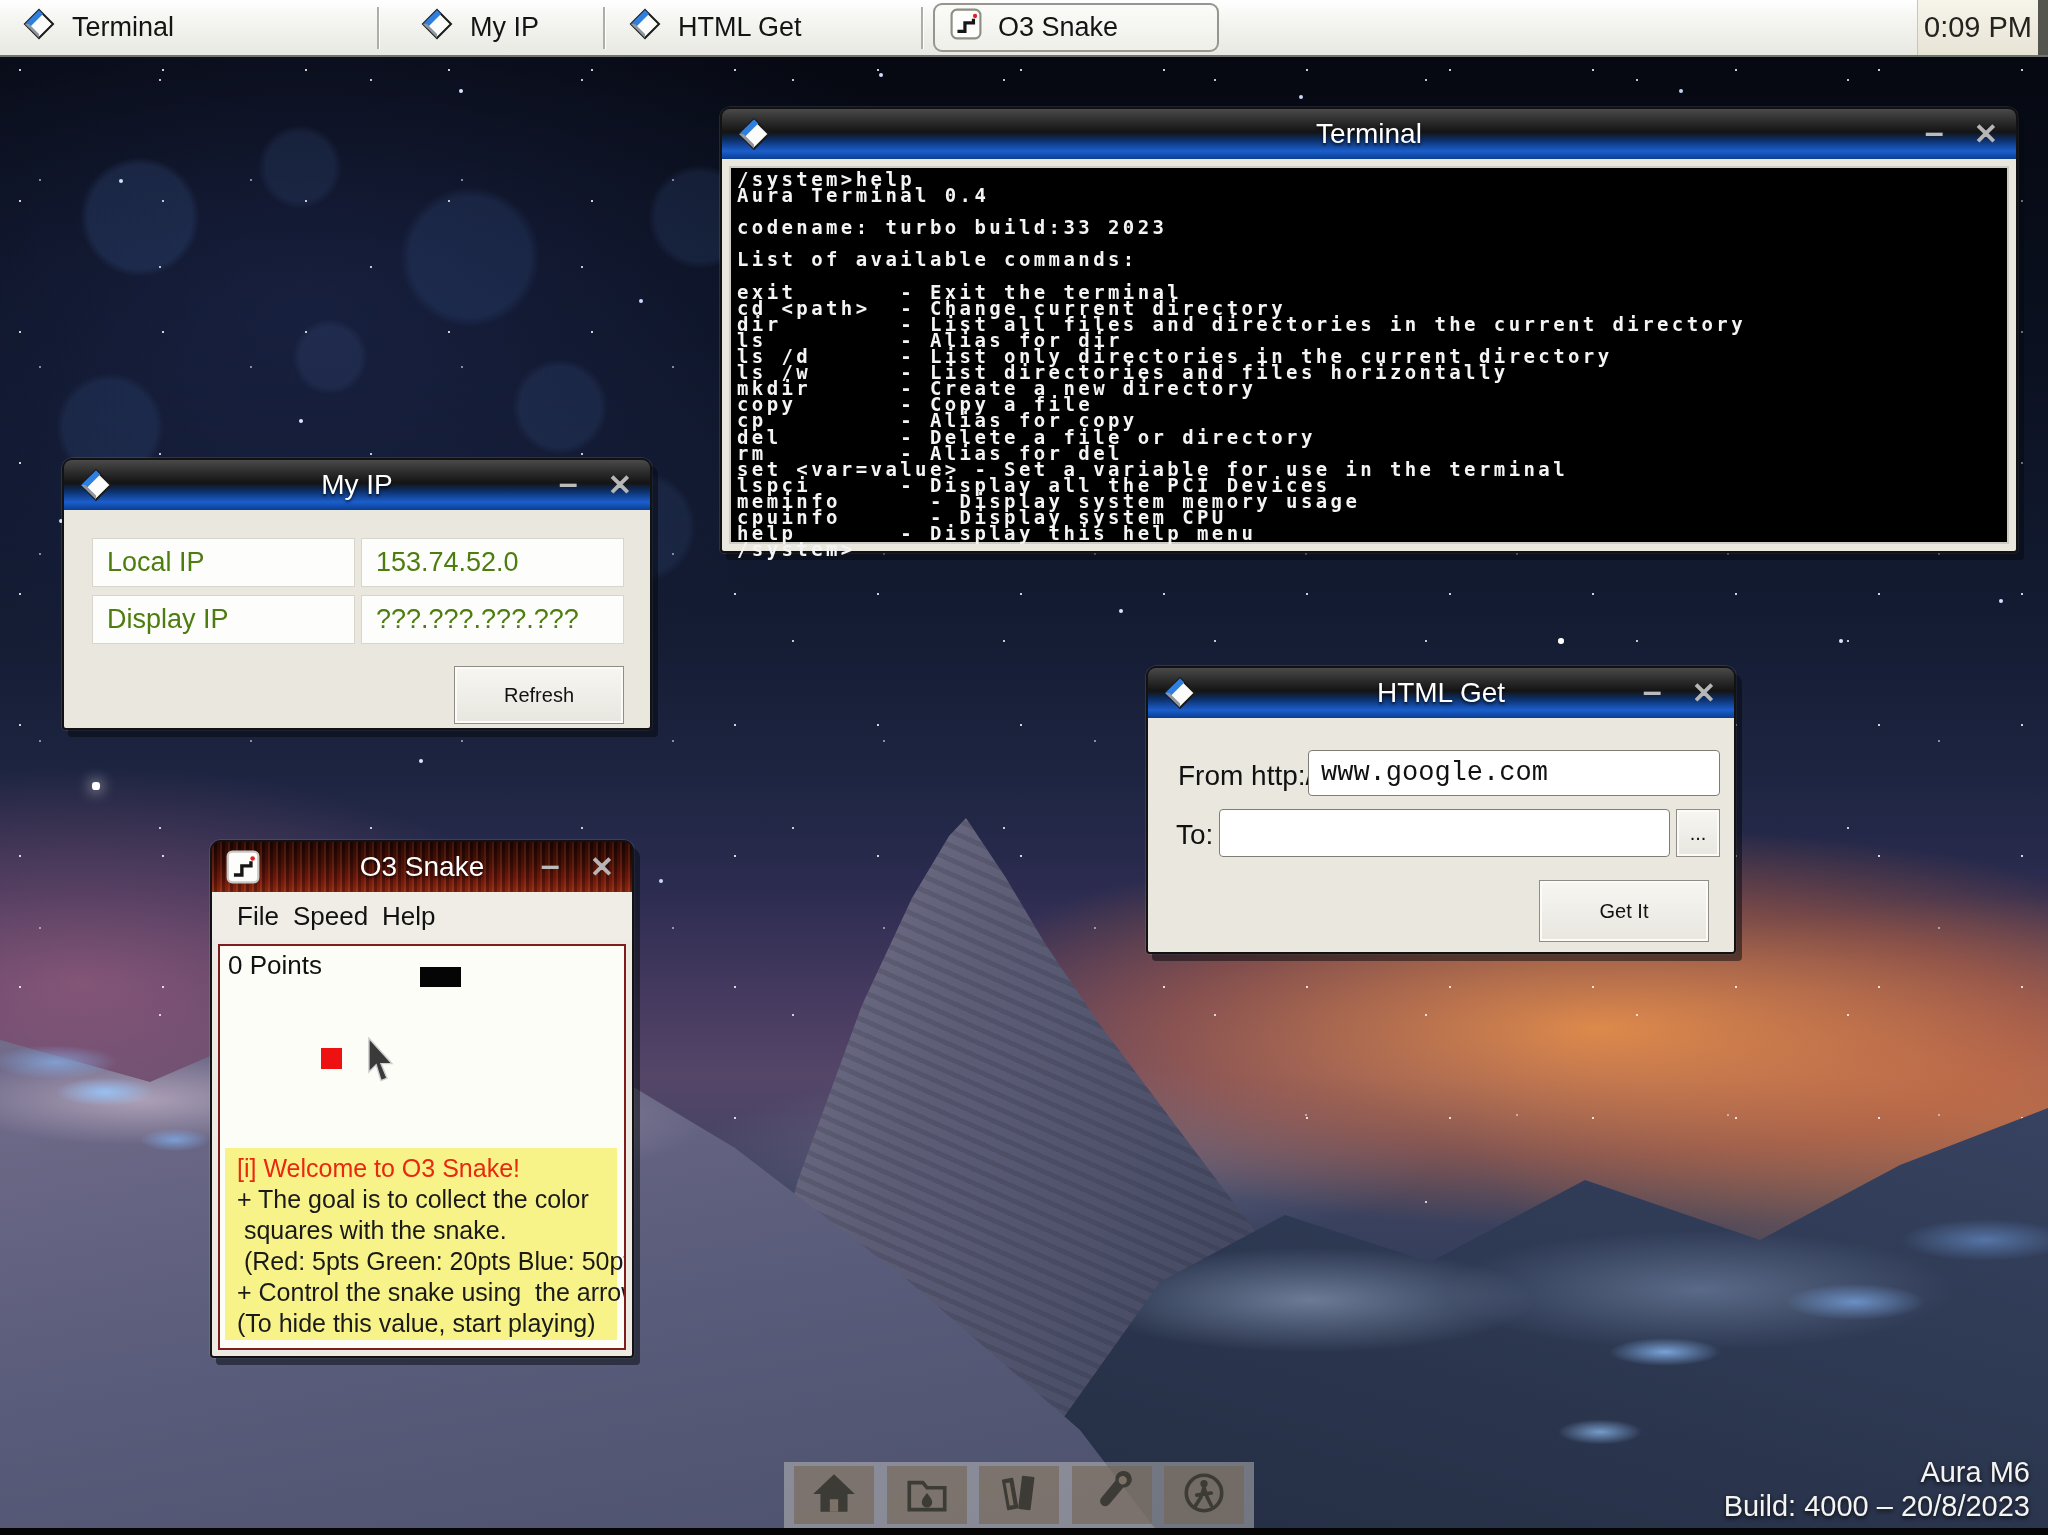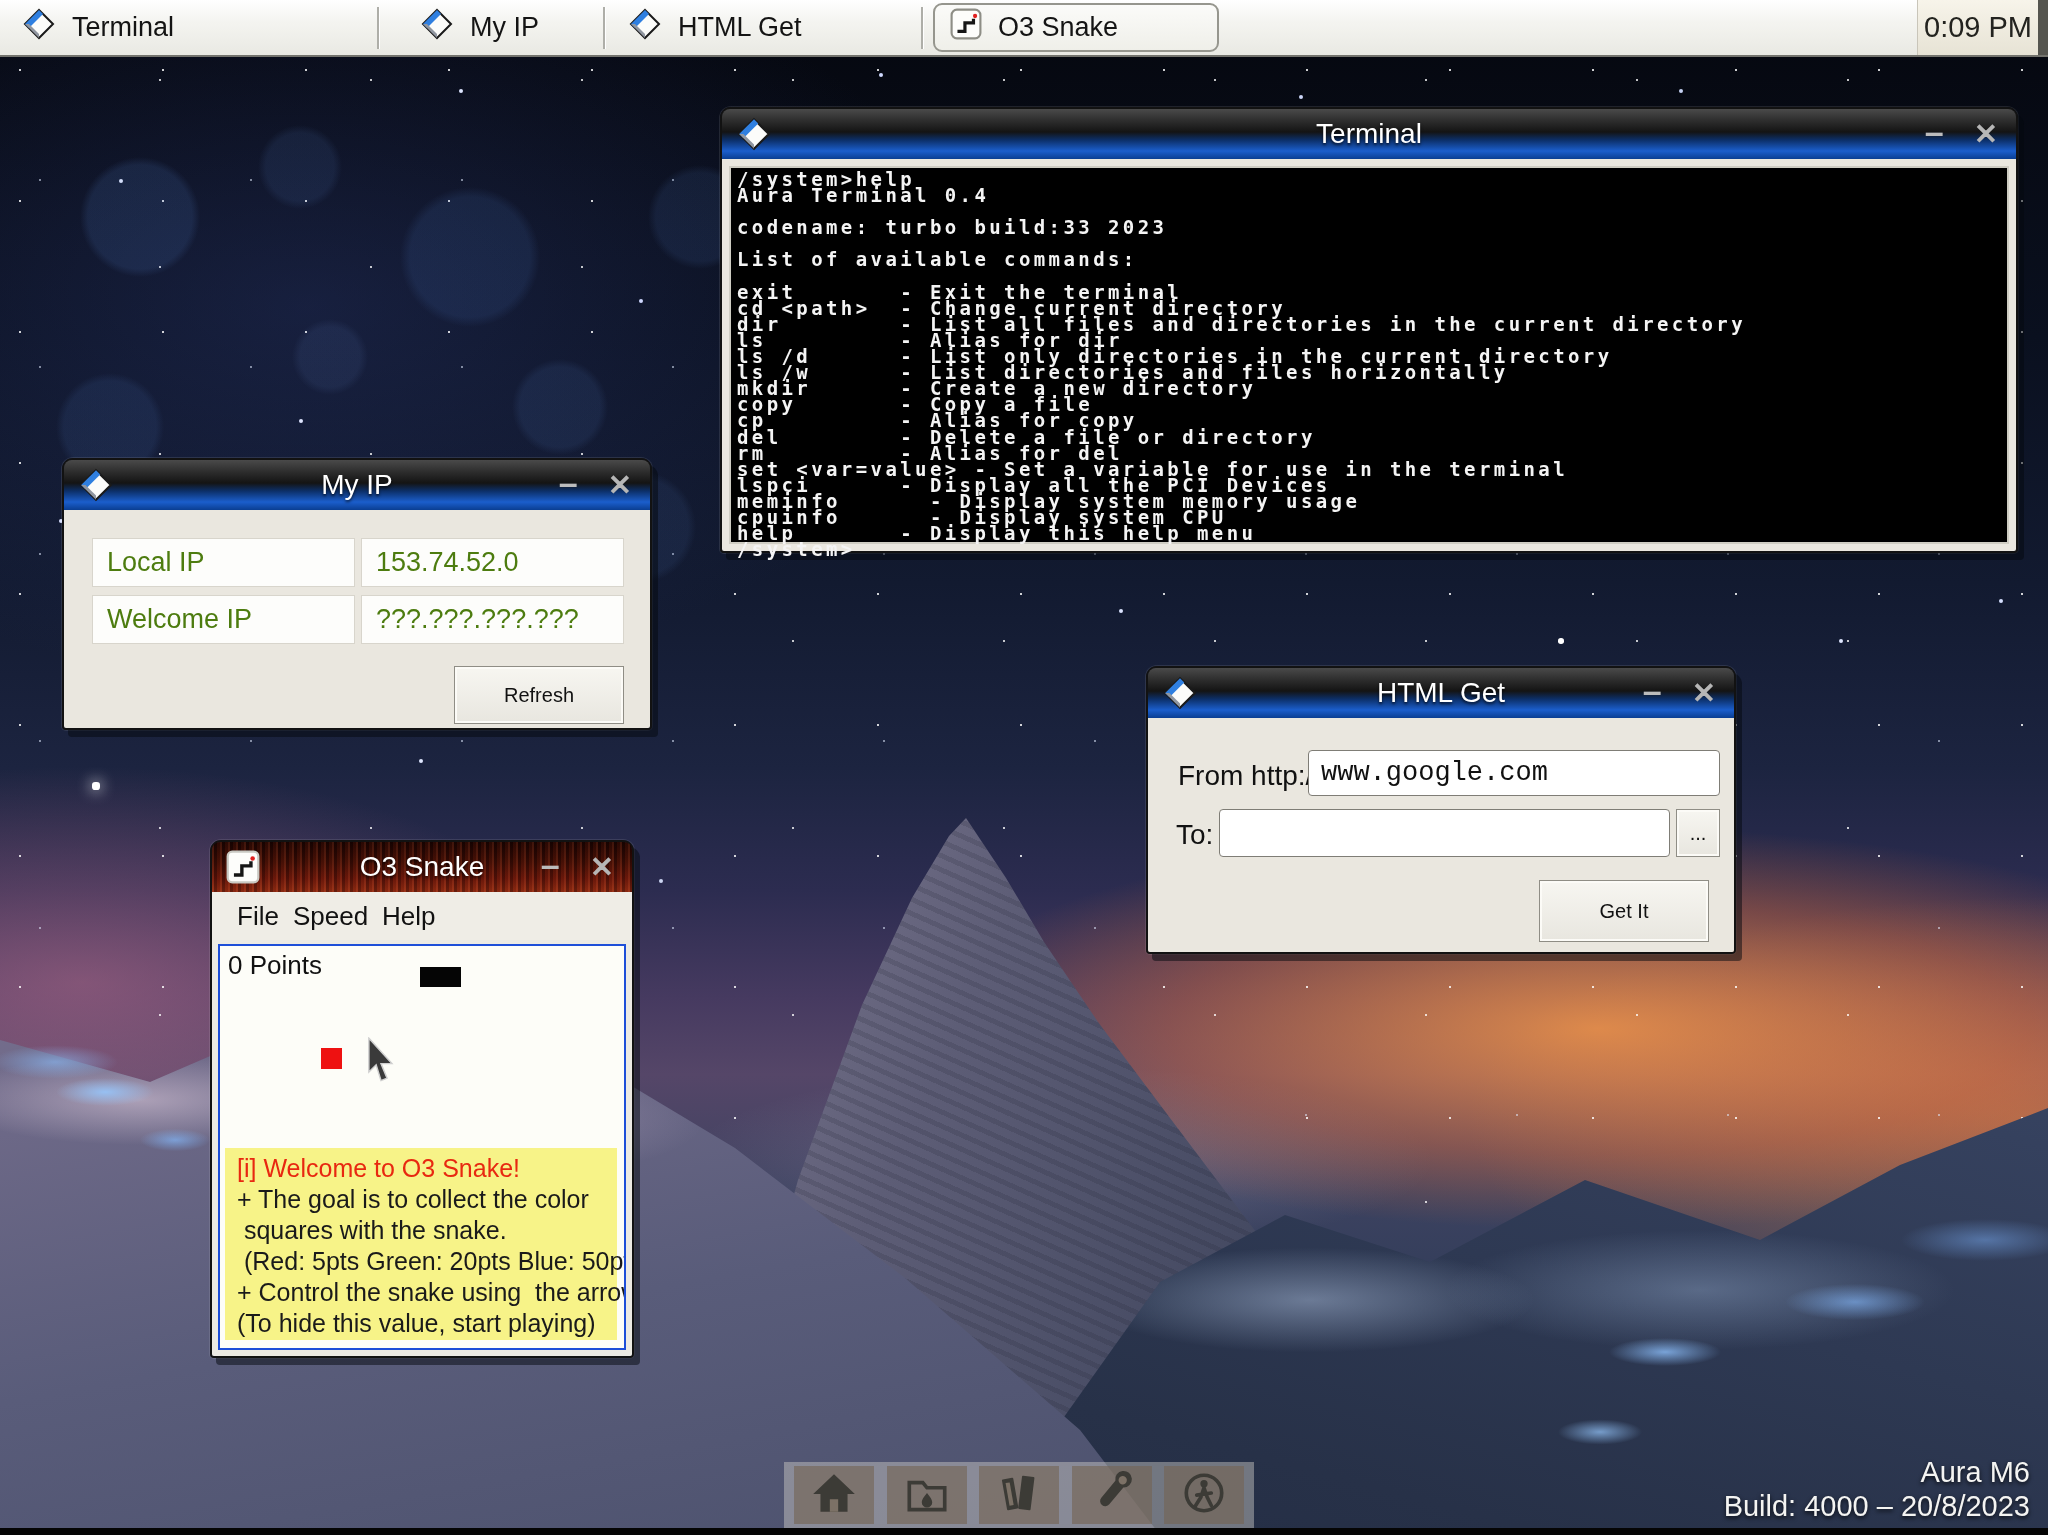--- a/index.html
+++ b/index.html
@@ -112,21 +112,21 @@
 
   
   .hg-label{position:absolute;font-size:28px;color:#111;}
   .tinput{position:absolute;background:#fff;border:1px solid #7f7d76;border-radius:4px;font-size:27px;color:#111;
     padding:0 12px;font-family:Liberation Mono, monospace;box-sizing:border-box;outline:none;}
 
   
   .snake-menubar{position:absolute;left:0;top:0;right:0;height:48px;display:flex;align-items:center;gap:14px;
     padding-left:25px;font-size:26px;color:#111;background:#efede6;}
   .snake-game{position:absolute;left:6px;top:52px;width:408px;height:406px;background:#fdfdf8;
-    border:2px solid #1d4ed8;box-sizing:border-box;overflow:hidden;}
+    border:2px solid #7f1d1d;box-sizing:border-box;overflow:hidden;}
   .snake-score{position:absolute;left:8px;top:4px;font-size:26px;color:#111;}
   .snake-seg{position:absolute;left:200px;top:21px;width:41px;height:20px;background:#050505;}
   .snake-food{position:absolute;left:101px;top:102px;width:21px;height:21px;}
   .snake-cursor{position:absolute;left:146px;top:91px;}
   .snake-help{position:absolute;left:5px;top:202px;width:392px;height:192px;background:#f7f388;
     padding:5px 12px;box-sizing:border-box;}
   .help-line{font-size:25px;line-height:31px;color:#1a1a1a;white-space:pre;}
   .help-line.red{color:#e82810;}
 
   
@@ -260,21 +260,21 @@
         </span>
       <span class="title">My IP</span>
       <span class="win-controls">
         <span class="btn-min">–</span>
         <span class="btn-close">✕</span>
       </span>
     </div>
     <div class="win-body">
       <div class="field" style="left:28px;top:28px;width:263px;height:49px;">Local IP</div>
       <div class="field" style="left:297px;top:28px;width:263px;height:49px;">153.74.52.0</div>
-      <div class="field" style="left:28px;top:85px;width:263px;height:49px;">Welcome IP</div>
+      <div class="field" style="left:28px;top:85px;width:263px;height:49px;">Display IP</div>
       <div class="field" style="left:297px;top:85px;width:263px;height:49px;">???.???.???.???</div>
       <div class="btn3d" style="left:390px;top:156px;width:170px;height:58px;">Refresh</div>
     </div>
   </div>
 
   <div class="window" style="left:1146px;top:666px;width:590px;height:288px;">
     <div class="titlebar blue">
       <span class="tb-icon">
           <svg width="36" height="36" viewBox="0 0 34 34">
             <polygon points="17,3 31,17 17,31 3,17" fill="#fcfcfa" stroke="#1a1a1a" stroke-width="2"></polygon>

